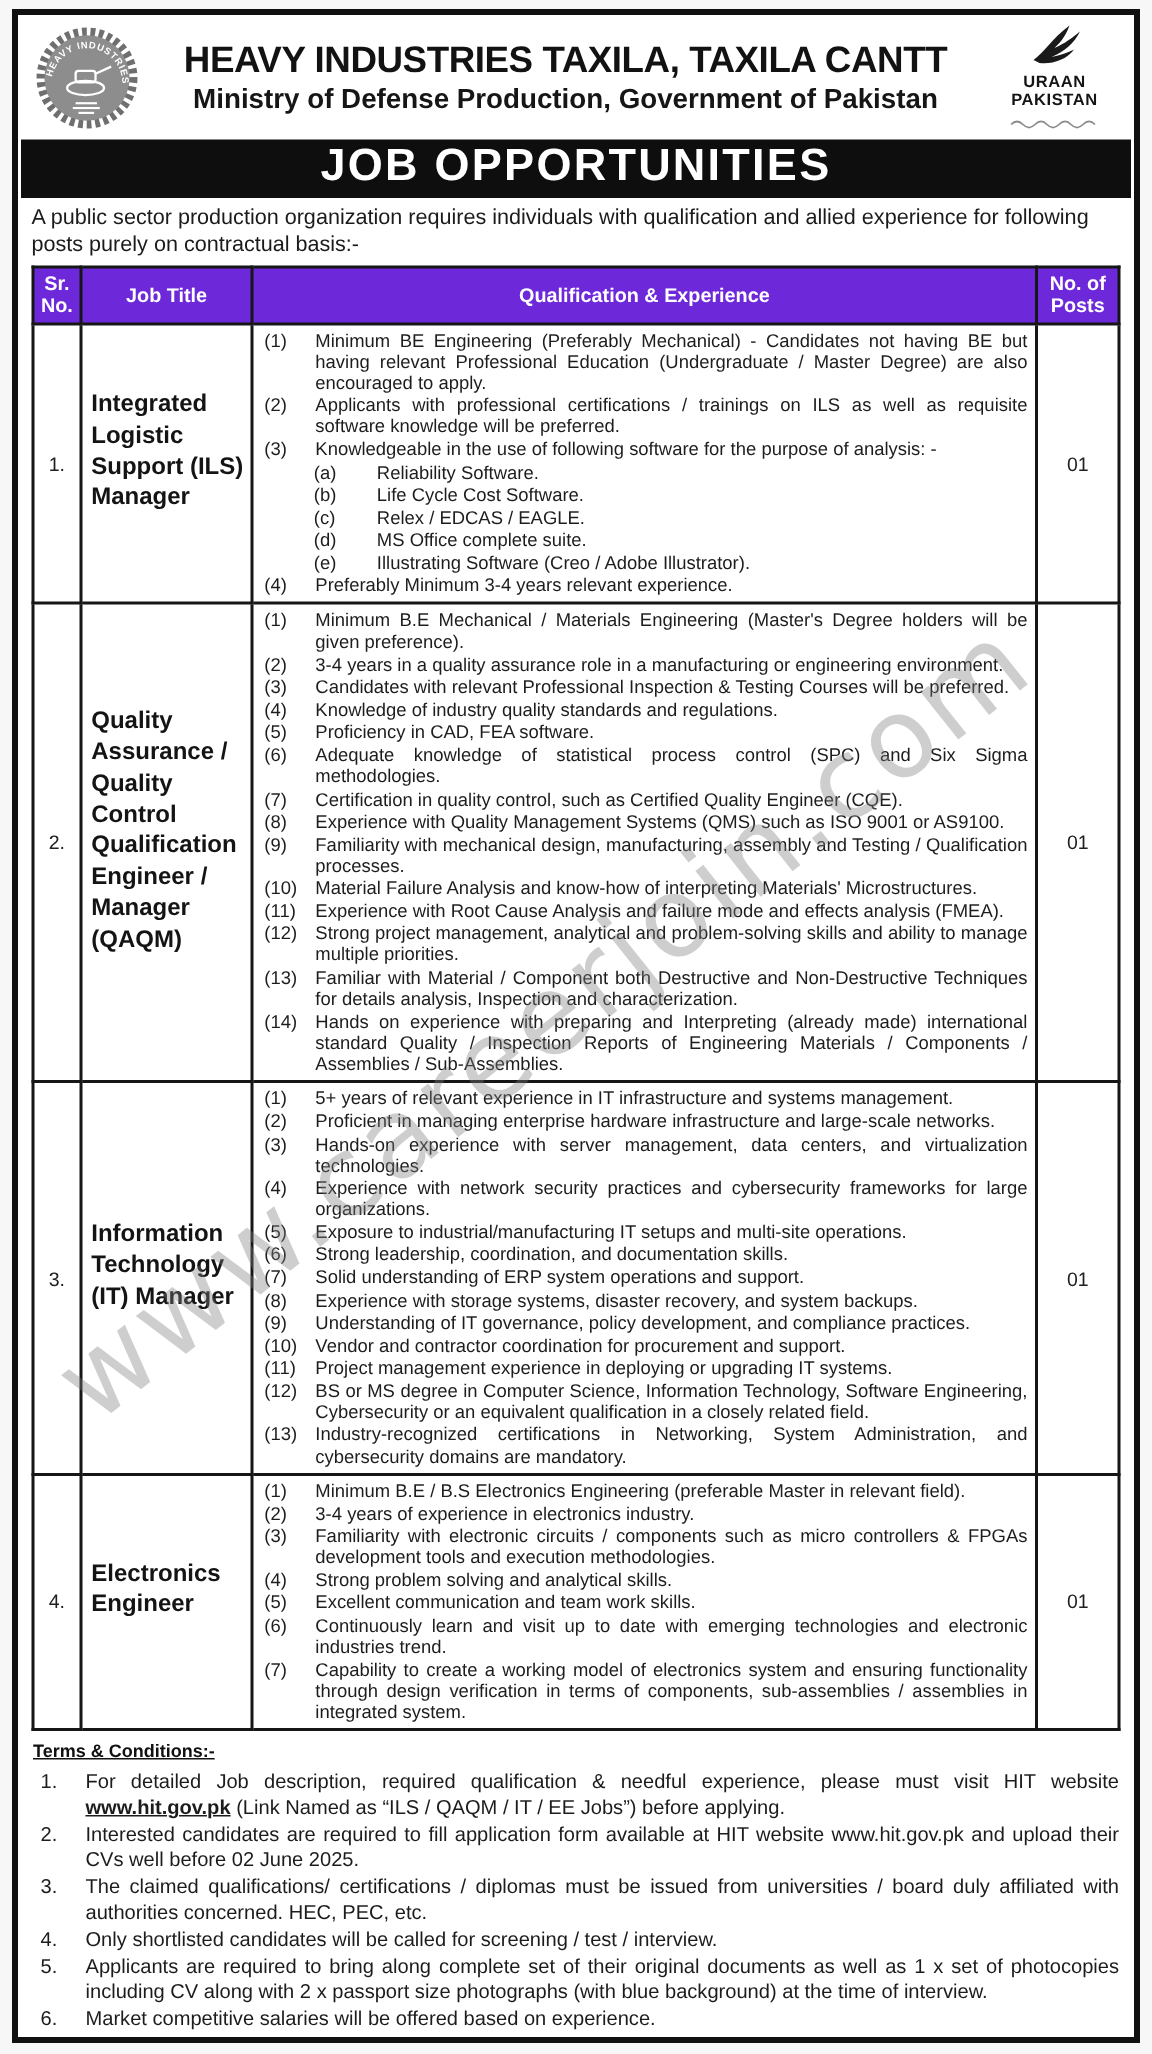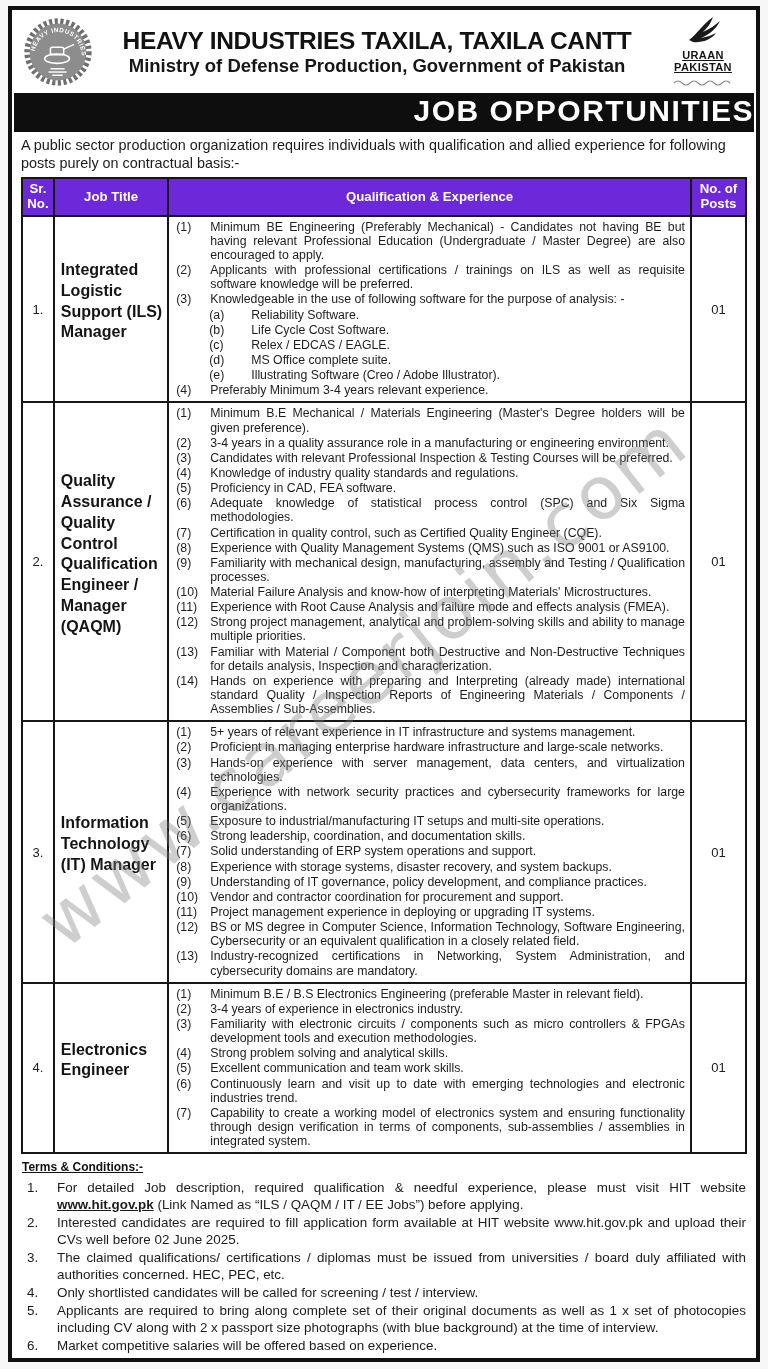--- a/index.html
+++ b/index.html
@@ -9,25 +9,25 @@
             display:flex;flex-direction:column;overflow:hidden;}
   .ad-frame > *{flex-shrink:0;}
 
   
   .header{display:flex;align-items:center;gap:8px;padding:5px 10px 3px;height:74px;}
   .hit-logo{width:72px;height:72px;flex:0 0 72px;}
   .title-block{flex:1;text-align:center;line-height:1.12;}
   .org-name{font-size:24.5px;font-weight:bold;letter-spacing:-0.3px;color:#121212;}
   .ministry{font-size:18.5px;font-weight:bold;color:#161616;margin-top:2px;}
   .uraan{width:86px;flex:0 0 86px;text-align:center;line-height:1.05;}
-  .uraan-name{font-size:11px;font-weight:bold;letter-spacing:0.4px;color:#141414;text-decoration:underline;}
+  .uraan-name{font-size:11px;font-weight:bold;letter-spacing:0.4px;color:#141414;}
   .uraan-urdu-squiggle{margin-top:1px;}
 
   
-  .banner{margin:1px 2px 0;background:#0e0e0e;color:#fff;text-align:right;
+  .banner{margin:1px 2px 0;background:#0e0e0e;color:#fff;text-align:center;
           font-size:30px;font-weight:bold;letter-spacing:1.5px;padding:1px 0 4px;}
 
   
   .intro{font-size:14.4px;line-height:1.22;padding:5px 9px 5px;color:#1b1b1b;}
 
   
   table.jobs{border-collapse:collapse;margin:0 9px;width:calc(100% - 18px);table-layout:fixed;}
   table.jobs th,table.jobs td{border:2px solid #161616;}
   table.jobs thead th{background:#6d28d9;color:#fff;font-size:13.2px;line-height:1.12;padding:3px 1px;}
   col.c-sr{width:4.4%;} col.c-title{width:15.8%;} col.c-qual{width:72.2%;} col.c-posts{width:7.6%;}

